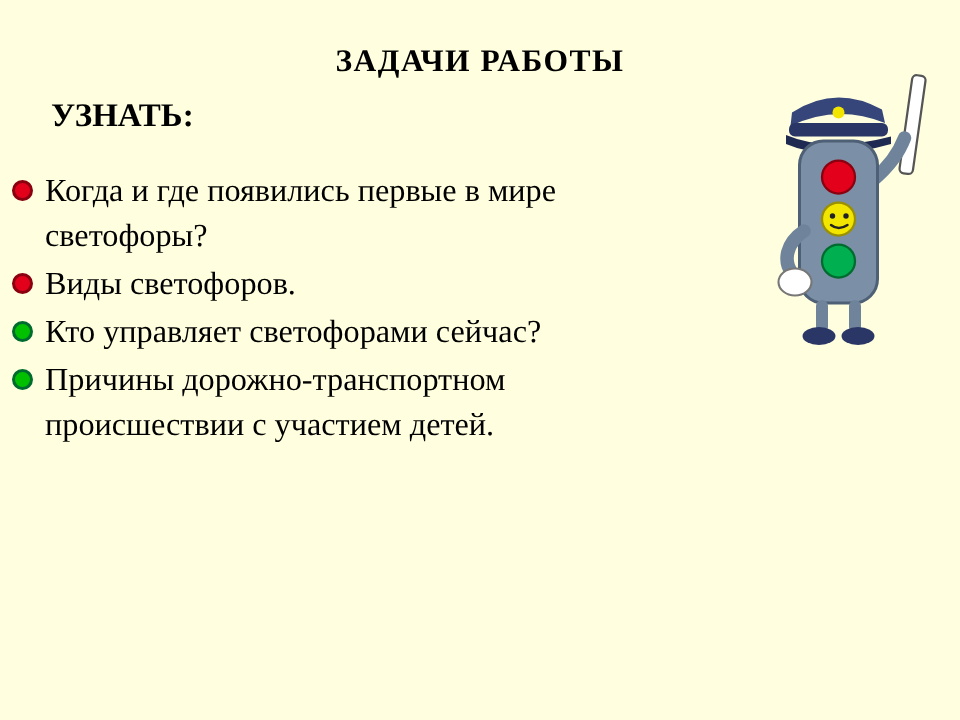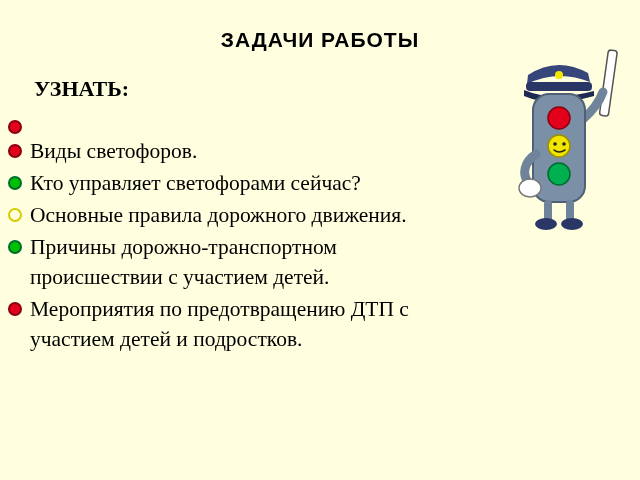--- a/index.html
+++ b/index.html
@@ -22,25 +22,25 @@
   }
   .title {
     position: absolute;
     top: 28px;
     left: 0;
     width: 640px;
     text-align: center;
     font-size: 21px;
     font-weight: bold;
     letter-spacing: 1px;
-    font-family: Liberation Sans, sans-serif;
+    font-family: Liberation Serif, serif;
   }
   .subtitle {
     position: absolute;
-    top: 76px;
+    top: 64px;
     left: 34px;
     font-size: 22px;
     font-weight: bold;
     font-family: "Liberation Serif", serif;
   }
   .bullets {
     position: absolute;
     top: 112px;
     left: 8px;
     width: 600px;
@@ -119,44 +119,37 @@
       <rect x="64" y="158" width="8" height="22" rx="4" fill="#6f849b"></rect>
       <ellipse cx="44" cy="182" rx="11" ry="6" fill="#2a3766"></ellipse>
       <ellipse cx="70" cy="182" rx="11" ry="6" fill="#2a3766"></ellipse>
     </svg>
   </div>
 
   <div class="bullets">
 
     <div class="bullet-row">
       <span class="marker" style="background:#e2001a;border:2px solid #8a0010;"></span>
+      <span class="bullet-text">Когда и где появились первые в мире
+светофоры?</span>
     </div>
 
 
     <div class="bullet-row">
       <span class="marker" style="background:#e2001a;border:2px solid #8a0010;"></span>
       <span class="bullet-text">Виды светофоров.</span>
     </div>
 
     <div class="bullet-row">
       <span class="marker" style="background:#00c000;border:2px solid #006b2f;"></span>
       <span class="bullet-text">Кто управляет светофорами сейчас?</span>
     </div>
 
-    <div class="bullet-row">
-      <span class="marker hollow" style="border:2px solid #d8cc00;"></span>
-      <span class="bullet-text">Основные правила дорожного движения.</span>
-    </div>
 
     <div class="bullet-row">
       <span class="marker" style="background:#00c000;border:2px solid #006b2f;"></span>
       <span class="bullet-text">Причины дорожно-транспортном
 происшествии с участием детей.</span>
     </div>
 
-    <div class="bullet-row">
-      <span class="marker" style="background:#e2001a;border:2px solid #8a0010;"></span>
-      <span class="bullet-text">Мероприятия по предотвращению ДТП с
- участием детей и подростков.</span>
-    </div>
 
   </div>
 </div>
 
 </body></html>

